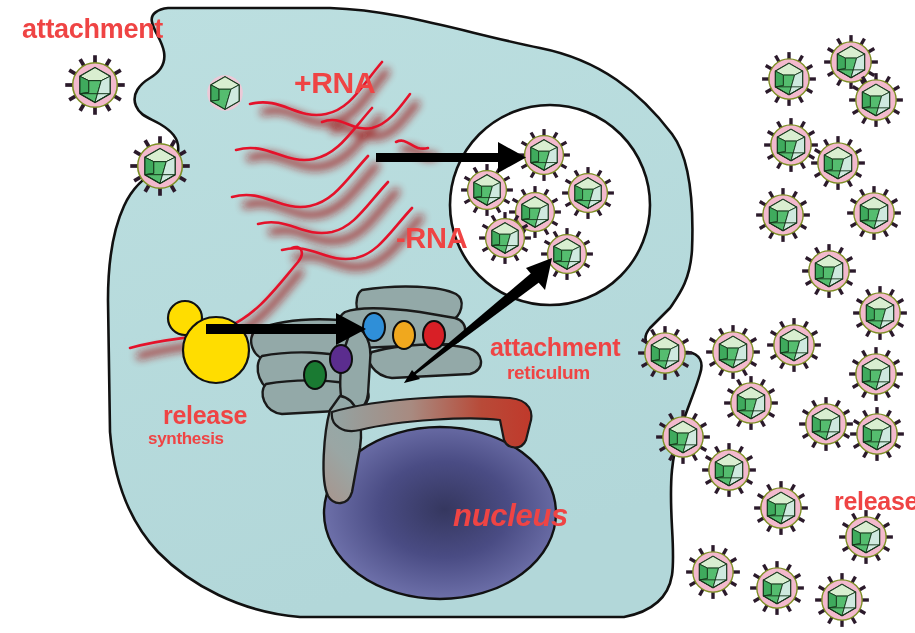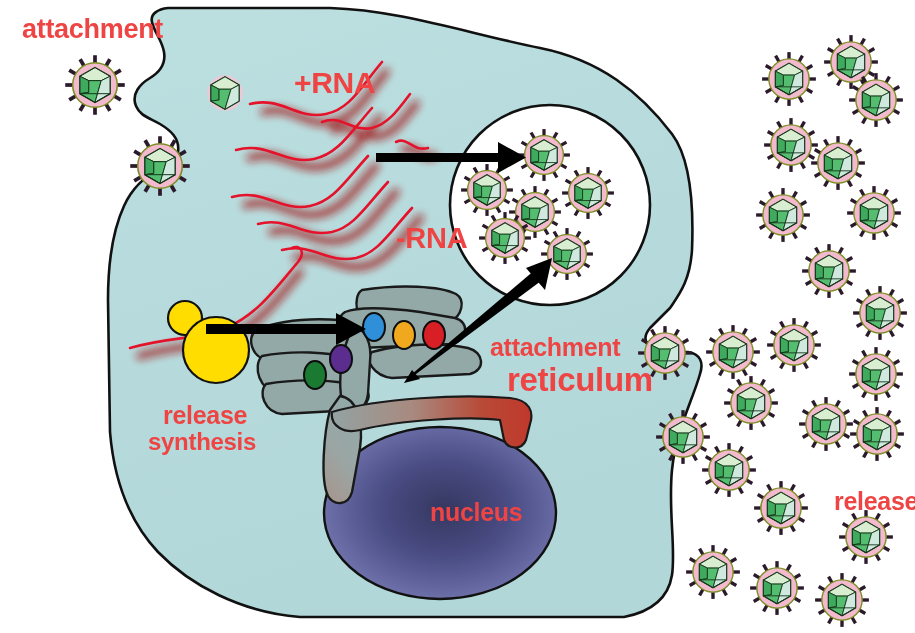--- a/index.html
+++ b/index.html
@@ -241,19 +241,19 @@
     <use href="#virus" x="685" y="544" width="56" height="56"></use>
     <use href="#virus" x="749" y="560" width="56" height="56"></use>
     <use href="#virus" x="814" y="572" width="56" height="56"></use>
   </g>
 </svg>
 
 <div class="lbl" style="left:22px;  top:16px;  font-size:27px;">attachment</div>
 <div class="lbl" style="left:294px; top:68px;  font-size:30px;">+RNA</div>
 <div class="lbl" style="left:360px; top:224px; font-size:29px;margin-left:36px;">-RNA</div>
 <div class="lbl" style="left:163px; top:403px; font-size:25px;">release</div>
-<div class="lbl" style="left:148px; top:430px; font-size:24px;">synthesis</div>
+<div class="lbl" style="left:148px; top:430px; font-size:17px;">synthesis</div>
 <div class="lbl" style="left:490px; top:335px; font-size:25px;">attachment</div>
-<div class="lbl" style="left:507px; top:363px; font-size:33px;">reticulum</div>
-<div class="lbl" style="left:430px; top:500px; font-size:25px;">nucleus</div>
+<div class="lbl" style="left:507px; top:363px; font-size:19px;">reticulum</div>
+<div class="lbl" style="left:453px; top:500px; font-size:31px;font-style:italic;">nucleus</div>
 <div class="lbl" style="left:834px; top:489px; font-size:25px;">release</div>
 
 </div>
 
 </body></html>

